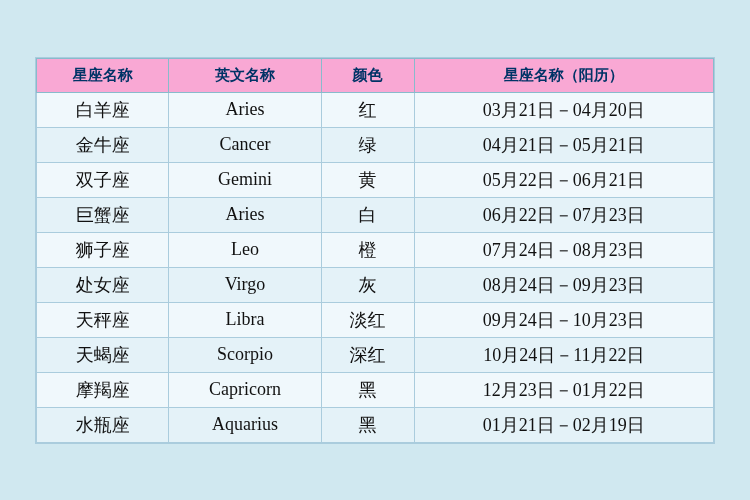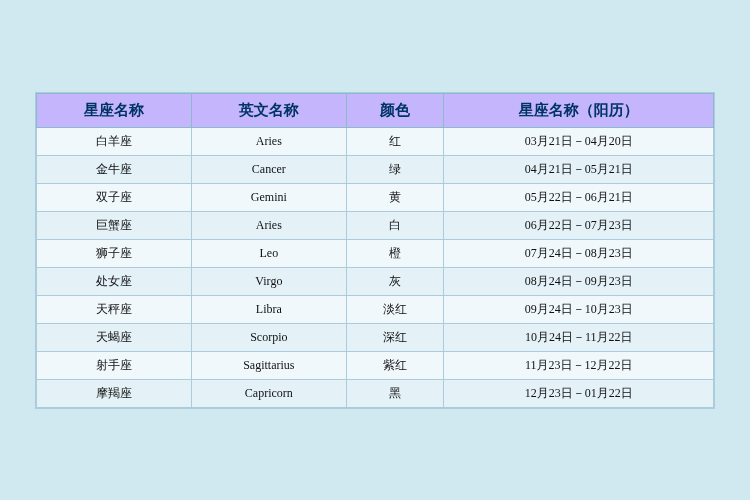--- a/index.html
+++ b/index.html
@@ -24,21 +24,21 @@
       width: 680px;
     }
 
     table {
       width: 100%;
       border-collapse: collapse;
       font-size: 15px;
     }
 
     thead tr {
-      background-color: #c4b5fd;
+      background-color: #f9a8d4;
     }
 
     thead th {
       border: 1px solid #88bbcc;
       padding: 7px 10px;
       text-align: center;
       font-weight: bold;
       color: #003366;
       font-size: 15px;
     }
@@ -49,21 +49,21 @@
 
     tbody tr:nth-child(even) {
       background-color: #e4f2f8;
     }
 
     tbody td {
       border: 1px solid #aaccdd;
       padding: 5px 10px;
       text-align: center;
       color: #111111;
-      font-size: 12px;
+      font-size: 18px;
     }
 
     tbody td:first-child {
       font-weight: normal;
     }
 
     tbody td:nth-child(2) {
       font-style: normal;
     }
   </style>
@@ -123,26 +123,26 @@
           <td>淡红</td>
           <td>09月24日－10月23日</td>
         </tr>
         <tr>
           <td>天蝎座</td>
           <td>Scorpio</td>
           <td>深红</td>
           <td>10月24日－11月22日</td>
         </tr>
         <tr>
-          <td>射手座</td>
-          <td>Sagittarius</td>
-          <td>紫红</td>
-          <td>11月23日－12月22日</td>
-        </tr>
-        <tr>
           <td>摩羯座</td>
           <td>Capricorn</td>
           <td>黑</td>
           <td>12月23日－01月22日</td>
+        </tr>
+        <tr>
+          <td>水瓶座</td>
+          <td>Aquarius</td>
+          <td>黑</td>
+          <td>01月21日－02月19日</td>
         </tr>
       </tbody>
   </table>
 </div>
 
 </body></html>

